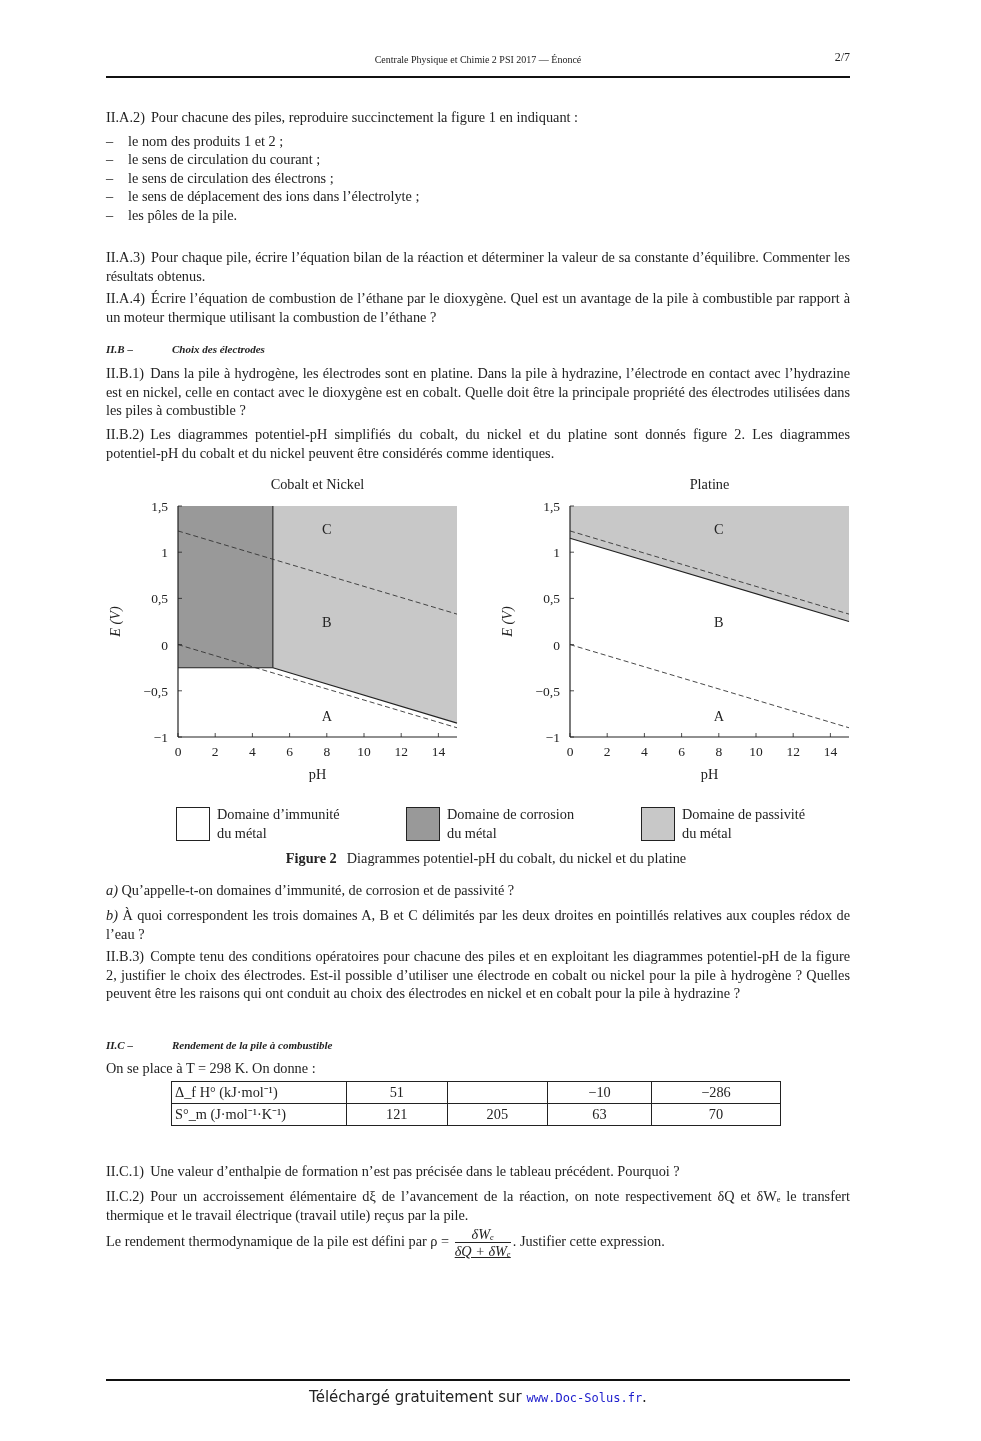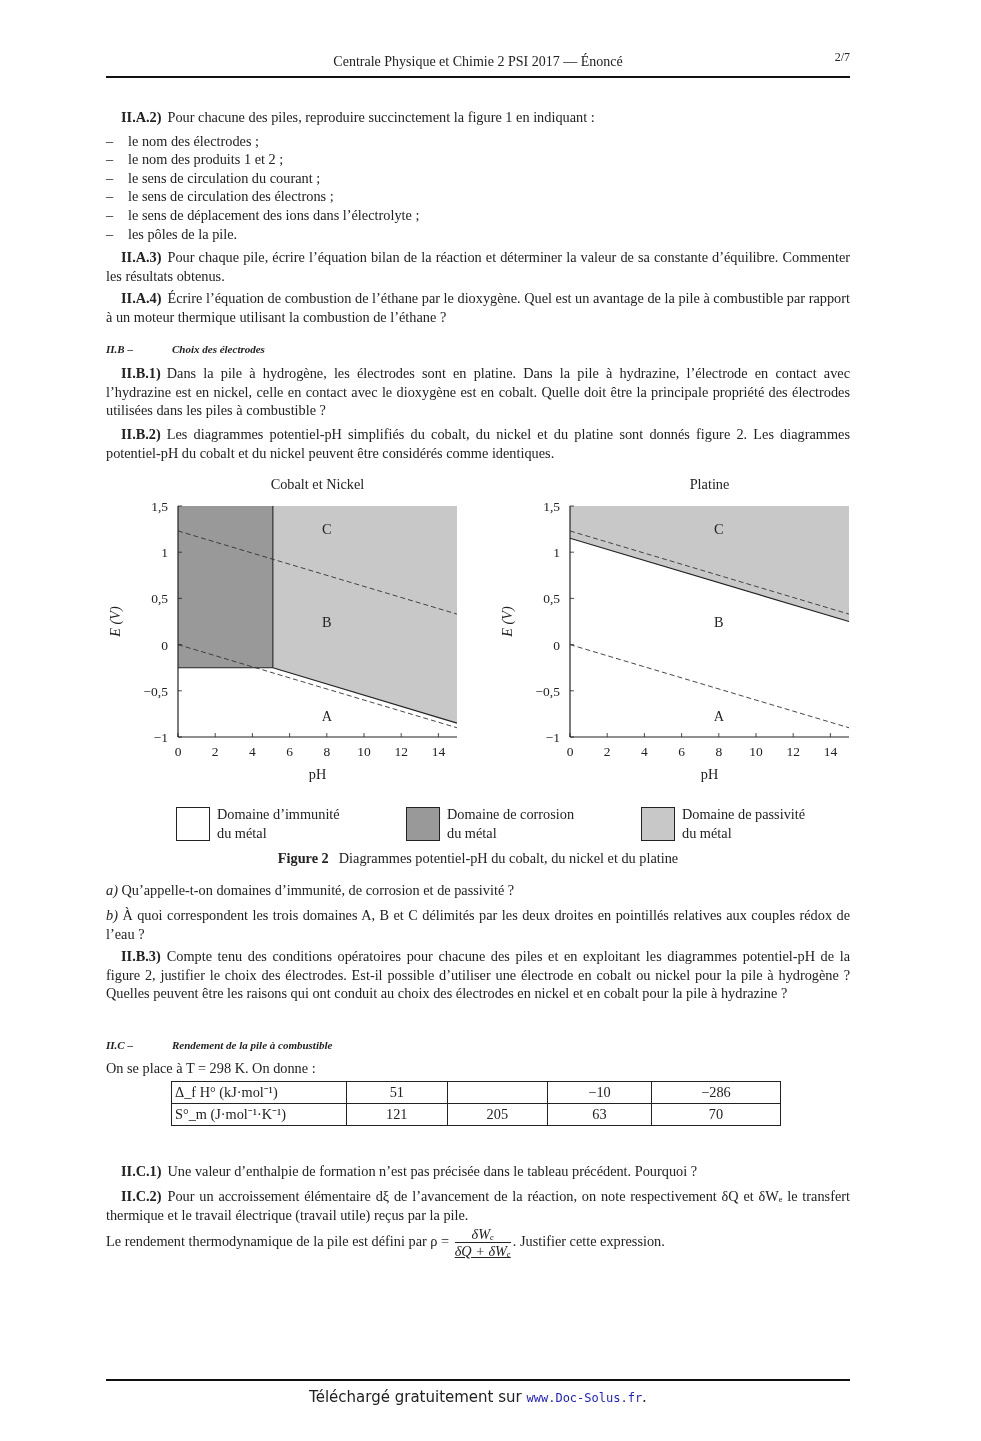--- a/index.html
+++ b/index.html
@@ -1,36 +1,36 @@
 <!DOCTYPE html>
 <html><head>
 <meta charset="utf-8">
 <style>
   html, body { margin: 0; padding: 0; background: #ffffff; }
   body { width: 981px; height: 1441px; position: relative; overflow: hidden;
          font-family: "DejaVu Serif", "Liberation Serif", serif; color: #222; }
   .page { position: absolute; left: 106px; top: 0; width: 744px; }
   .header { position: absolute; top: 52px; left: 0; width: 744px; height: 24px; border-bottom: 2px solid #111; }
-  .header-title { position: absolute; left: 0; width: 744px; text-align: center; top: 2px; font-size: 14px; font-family: "Liberation Serif", serif; }
+  .header-title { position: absolute; left: 0; width: 744px; text-align: center; top: 2px; font-size: 10px; font-family: "Liberation Serif", serif; }
   .header-page { position: absolute; right: 0; top: -2px; font-size: 12px; font-family: "Liberation Serif", serif; }
   .txt { position: absolute; left: 0; width: 744px; font-size: 14.3px; line-height: 18.6px; text-align: justify; font-family: "Liberation Serif", serif; }
-  .q { font-weight: bold; margin-right: 6px; margin-left: 15px; }
+  .q { font-weight: normal; margin-right: 6px; }
   .bullets { list-style: none; margin: 0; padding: 0; }
   .bullets li { position: relative; padding-left: 22px; }
   .bullets li::before { content: "–"; position: absolute; left: 0; }
   .section-h { font-style: italic; font-weight: bold; font-size: 11px; }
   .section-h .sec-num { display: inline-block; width: 66px; }
   .sub { font-style: italic; }
   .fig { position: absolute; }
   .fig svg text { font-family: "Liberation Serif", serif; fill: #222; }
   .legend { position: absolute; top: 806px; left: 70px; width: 680px; height: 38px; }
   .leg-item { position: absolute; top: 0; height: 38px; }
   .leg-swatch { position: absolute; left: 0; top: 1px; width: 34px; height: 34px; border: 1px solid #222; box-sizing: border-box; }
   .leg-text { position: absolute; left: 41px; top: -1px; font-size: 14.3px; line-height: 19px; font-family: "Liberation Serif", serif; white-space: nowrap; }
-  .caption { position: absolute; top: 850px; left: 0; width: 744px; text-align: center; font-size: 14.3px; font-family: "Liberation Serif", serif; }
+  .caption { position: absolute; top: 850px; left: 8px; width: 744px; text-align: center; font-size: 14.3px; font-family: "Liberation Serif", serif; }
   .caption b { margin-right: 10px; }
   table.data { position: absolute; top: 1081px; left: 65px; width: 610px; border-collapse: collapse; font-family: "Liberation Serif", serif; font-size: 14.3px; }
   table.data td { border: 1px solid #222; height: 21px; padding: 0 3px; text-align: center; line-height: 21px; }
   table.data td.first { text-align: left; width: 168px; }
   .frac { display: inline-block; vertical-align: middle; text-align: center; margin: 0 2px; }
   .frac .num { display: block; border-bottom: 1px solid #222; padding: 0 2px; font-style: italic; line-height: 16px; }
   .frac .den { display: block; font-style: italic; line-height: 17px; text-decoration: underline; }
   .footer-rule { position: absolute; top: 1379px; left: 0; width: 744px; border-top: 2px solid #111; }
   .footer { position: absolute; top: 1388px; left: 0; width: 744px; text-align: center; font-family: "DejaVu Sans", sans-serif; font-size: 15px; }
   .footer .link { font-family: "DejaVu Sans Mono", monospace; color: #1a1acc; font-size: 12px; }
@@ -41,21 +41,20 @@
 <div class="page">
 
   <div class="header">
     <div class="header-title">Centrale Physique et Chimie 2 PSI 2017 — Énoncé</div>
     <div class="header-page">2/7</div>
   </div>
 
   <div class="txt" style="top:108px;">
     <div><span class="q">II.A.2)</span><span>Pour chacune des piles, reproduire succinctement la figure 1 en indiquant :</span></div>
     <ul class="bullets" style="margin-top:5px;">
-      <li>le nom des électrodes ;</li>
       <li>le nom des produits 1 et 2 ;</li>
       <li>le sens de circulation du courant ;</li>
       <li>le sens de circulation des électrons ;</li>
       <li>le sens de déplacement des ions dans l’électrolyte ;</li>
       <li>les pôles de la pile.</li>
     </ul>
   </div>
 
   <div class="txt" style="top:248px;">
     <span class="q">II.A.3)</span><span>Pour chaque pile, écrire l’équation bilan de la réaction et déterminer la valeur de sa constante d’équilibre. Commenter les résultats obtenus.</span>

